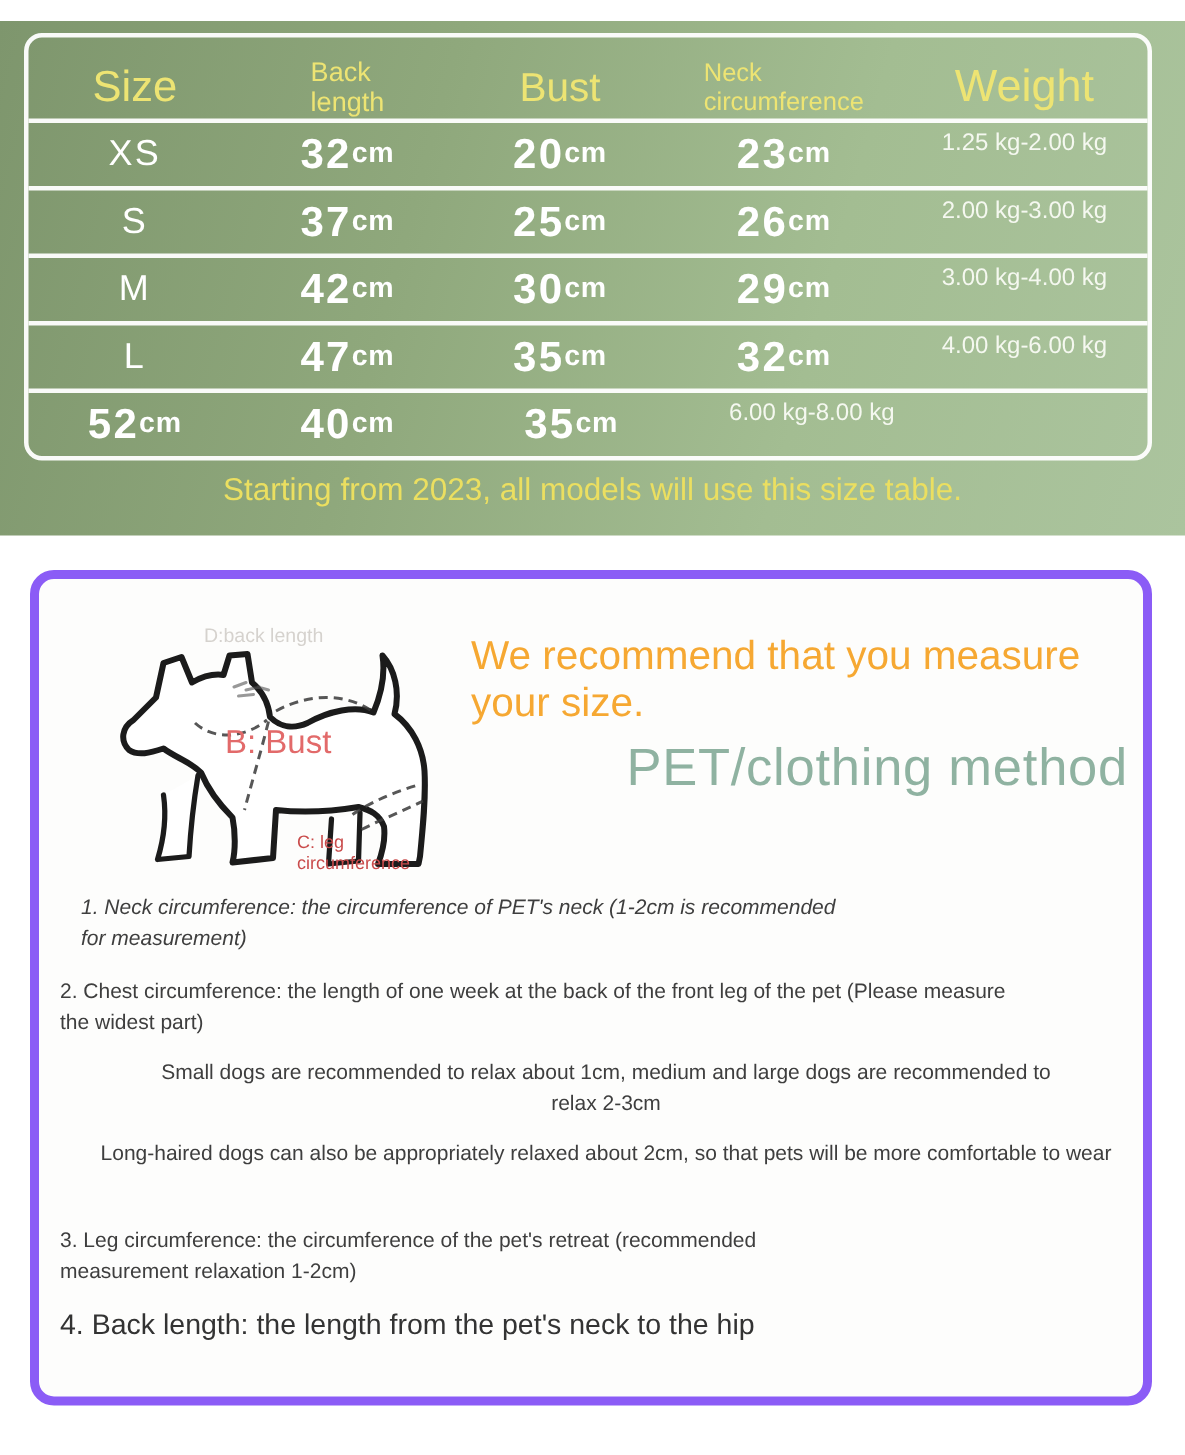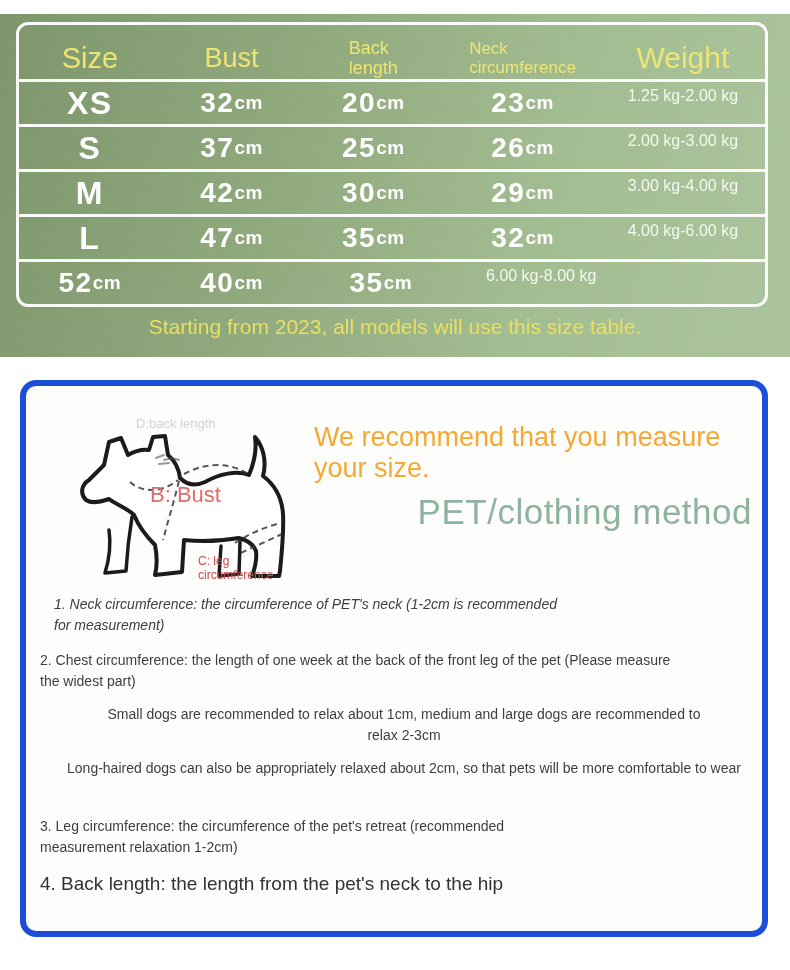--- a/index.html
+++ b/index.html
@@ -19,32 +19,32 @@
   }
   .t-row{display:flex;flex:1;align-items:center;border-top:3px solid rgba(255,255,255,.95);}
   .t-row.header{border-top:none;margin-top:12px;}
   .cell{display:flex;align-items:center;justify-content:center;box-sizing:border-box;}
   .c-size{width:19%;} .c-bust{width:19%;} .c-back{width:19%;} .c-neck{width:21%;} .c-weight{width:22%;}
   .hdr{color:#EDE473;}
   .h-size{font-size:29px;} .h-bust{font-size:27px;}
   .h-back{font-size:18px;line-height:1.12;white-space:pre-line;text-align:left;}
   .h-neck{font-size:17px;line-height:1.12;white-space:pre-line;text-align:left;}
   .h-weight{font-size:30px;}
-  .d-size{font-weight:bold;font-size:32px;color:#fff;letter-spacing:1.5px;}
+  .d-size{font-weight:normal;font-size:24px;color:#fff;letter-spacing:1.5px;}
   .d-num{font-weight:bold;font-size:28px;color:#fff;letter-spacing:1.5px;}
   .d-unit{font-weight:bold;font-size:19px;color:#fff;letter-spacing:.5px;}
   .d-weight{font-size:16px;color:#F5F8F0;transform:translateY(-7px);white-space:nowrap;}
   .table-footer{
     position:absolute;left:0;top:301px;width:100%;text-align:center;
     color:#EBDF60;font-size:21px;
   }
   
   .measure-panel{
     position:absolute;left:20px;top:380px;width:748px;height:557px;box-sizing:border-box;
-    border:6px solid #1d4ed8;border-radius:16px;background:#FDFDFC;
+    border:6px solid #8b5cf6;border-radius:16px;background:#FDFDFC;
   }
   .panel-inner{position:relative;width:100%;height:100%;}
   .dog-diagram{position:absolute;left:12px;top:10px;width:290px;height:200px;}
   .dog-diagram svg{position:absolute;left:0;top:0;}
   .lbl{position:absolute;}
   .lbl-faint{left:98px;top:20px;font-size:13px;color:#CFCBC6;opacity:.85;}
   .lbl-bust{left:112px;top:86px;font-size:22px;color:#E26A6A;}
   .lbl-leg{left:160px;top:158px;font-size:12px;line-height:1.2;color:#C94B4B;white-space:pre-line;}
   .heading-primary{
     position:absolute;left:288px;top:36px;width:452px;
@@ -63,23 +63,23 @@
   .ins4{left:14px;top:484px;font-size:19px;color:#333333;}
 </style>
 </head>
 <body>
 
 <div class="green-band">
   <div class="size-table">
 
     <div class="t-row header">
       <div class="cell c-size hdr h-size">Size</div>
-      <div class="cell c-bust hdr h-bust">Bust</div>
       <div class="cell c-back hdr h-back">Back
 length</div>
+      <div class="cell c-bust hdr h-bust">Bust</div>
       <div class="cell c-neck hdr h-neck">Neck
 circumference</div>
       <div class="cell c-weight hdr h-weight">Weight</div>
     </div>
 
     <div class="t-row">
       <div class="cell c-size">
           <span class="d-size">XS</span>
         </div>
       <div class="cell c-bust">

